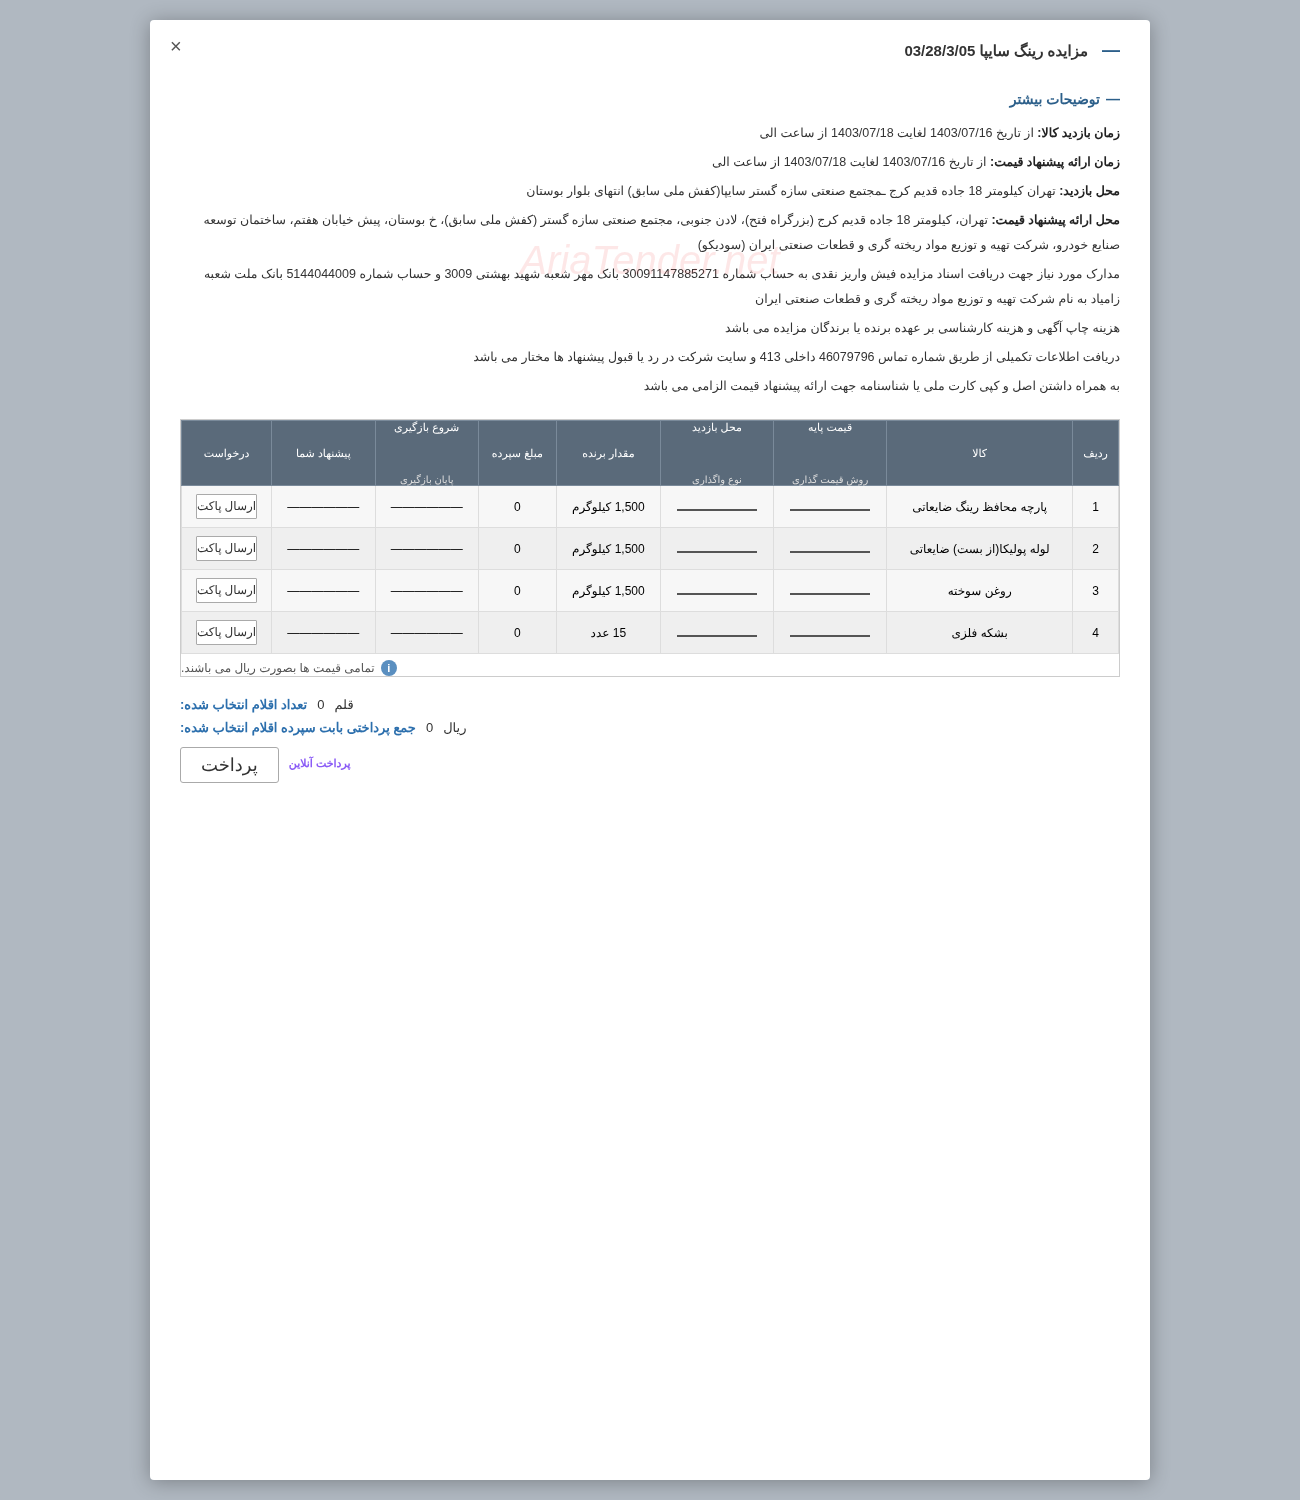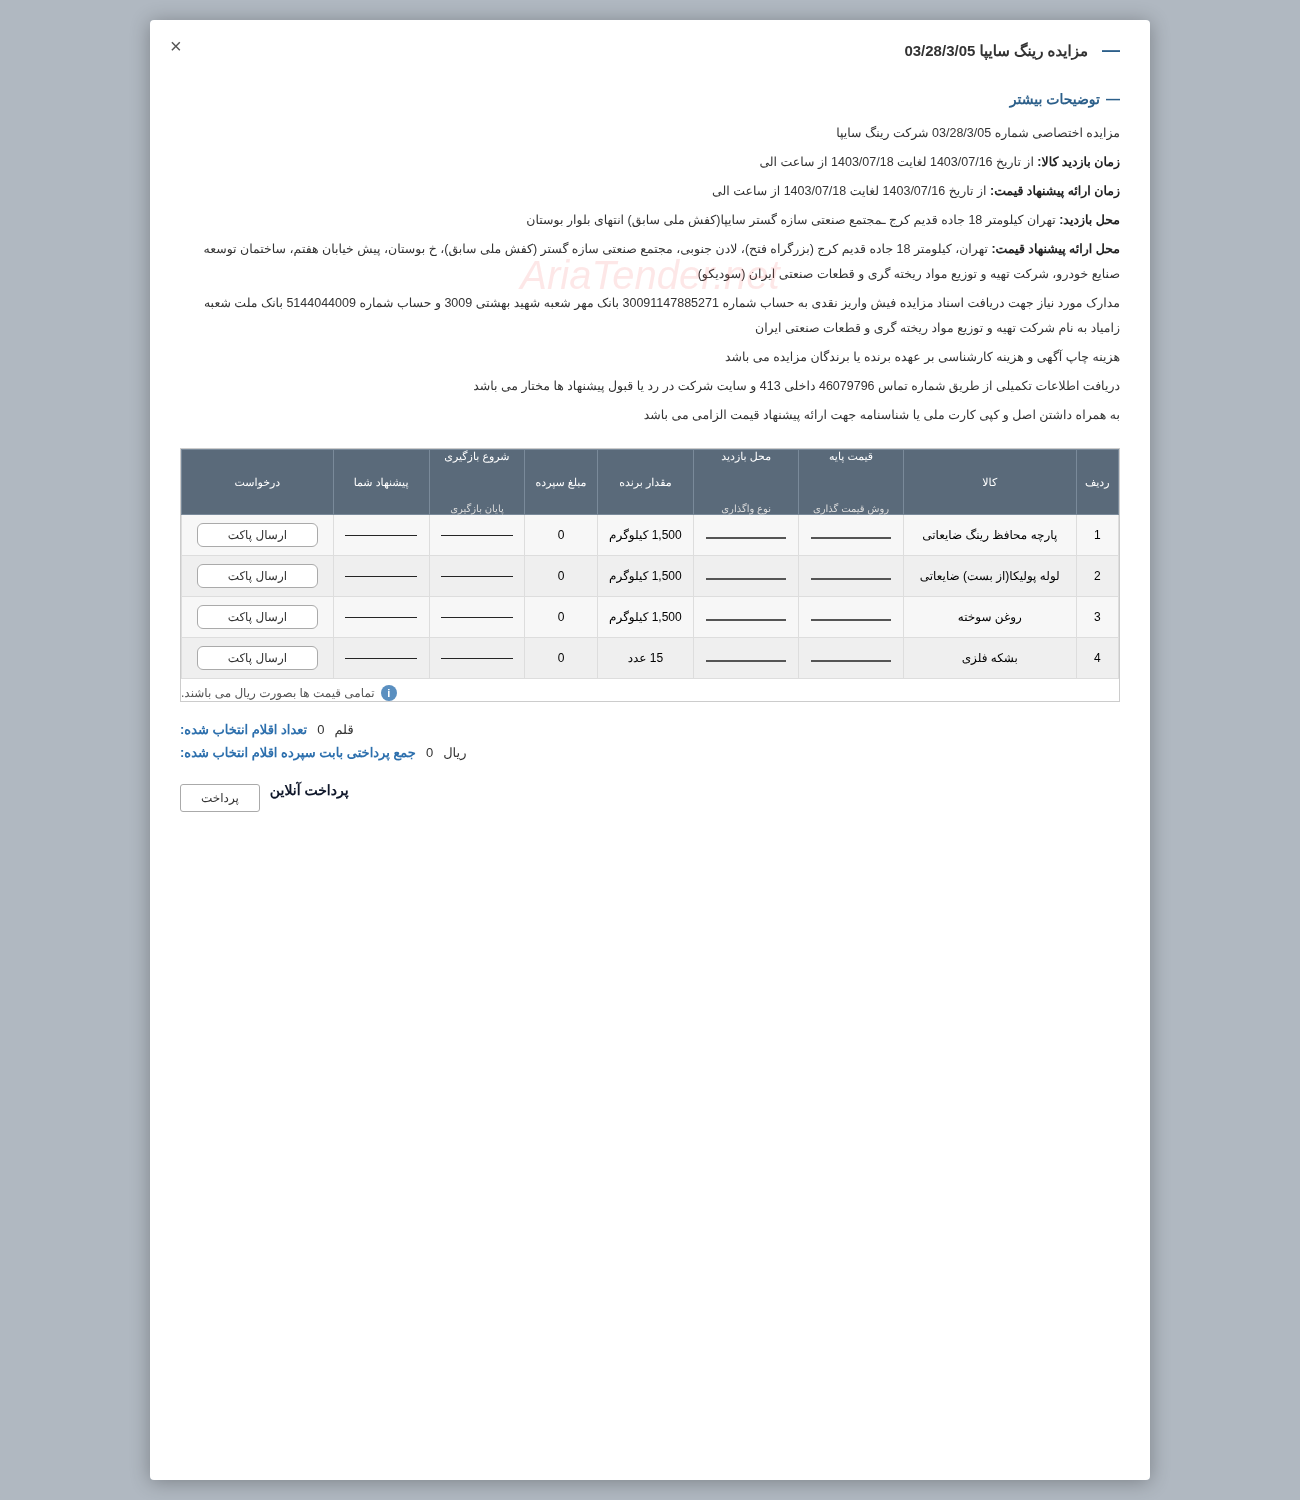--- a/index.html
+++ b/index.html
@@ -123,26 +123,26 @@
     }
     table tbody td {
       padding: 8px 6px;
       text-align: center;
       border: 1px solid #ddd;
       vertical-align: middle;
     }
     .send-btn {
       background: #fff;
       border: 1px solid #aaa;
-      border-radius: 6px;
-      padding: 4px 30px;
+      border-radius: 1px;
+      padding: 4px 0;
       font-size: 12px;
       cursor: pointer;
       color: #333;
-      font-family: Liberation Sans, sans-serif;
+      font-family: Liberation Serif, serif;
     }
     .price-line {
       border-bottom: 2px solid #555;
       display: inline-block;
       width: 80px;
     }
     .info-row {
       display: flex;
       align-items: center;
       justify-content: flex-end;
@@ -178,35 +178,35 @@
     }
     .bottom-label {
       color: #2c6fad;
       font-weight: bold;
       text-align: right;
     }
     .bottom-value {
       color: #333;
     }
     .payment-link {
-      color: #0f172a;
+      color: #8b5cf6;
       text-decoration: none;
       font-weight: bold;
-      font-size: 14px;
+      font-size: 11px;
     }
     .pay-btn {
       background: #fff;
       border: 1px solid #aaa;
       border-radius: 3px;
       padding: 6px 20px;
-      font-size: 12px;
+      font-size: 18px;
       cursor: pointer;
       color: #333;
       font-family: Tahoma, Arial, sans-serif;
-      margin-top: 16px;
+      margin-top: 4px;
     }
     .th-top { font-size: 11px; }
     .th-bot { font-size: 10px; color: #ddd; margin-top: 40px; }
   </style>
 </head>
 <body>
 
 <div class="modal-overlay">
   <div class="modal">
 
@@ -219,23 +219,20 @@
     </div>
 
     <div class="section-title">
       <span class="dash">—</span>
       <span>توضیحات بیشتر</span>
     </div>
 
     <div class="description-area">
       <div class="watermark">AriaTender.net</div>
 
-      <div class="desc-line">
-        <span>مزایده اختصاصی شماره 03/28/3/05 شرکت رینگ سایپا</span>
-      </div>
       <div class="desc-line">
         <span class="label-bold">زمان بازدید کالا:</span>
         <span>از تاریخ 1403/07/16 لغایت 1403/07/18 از ساعت الی</span>
       </div>
       <div class="desc-line">
         <span class="label-bold">زمان ارائه پیشنهاد قیمت:</span>
         <span>از تاریخ 1403/07/16 لغایت 1403/07/18 از ساعت الی</span>
       </div>
       <div class="desc-line">
         <span class="label-bold">محل بازدید:</span>

